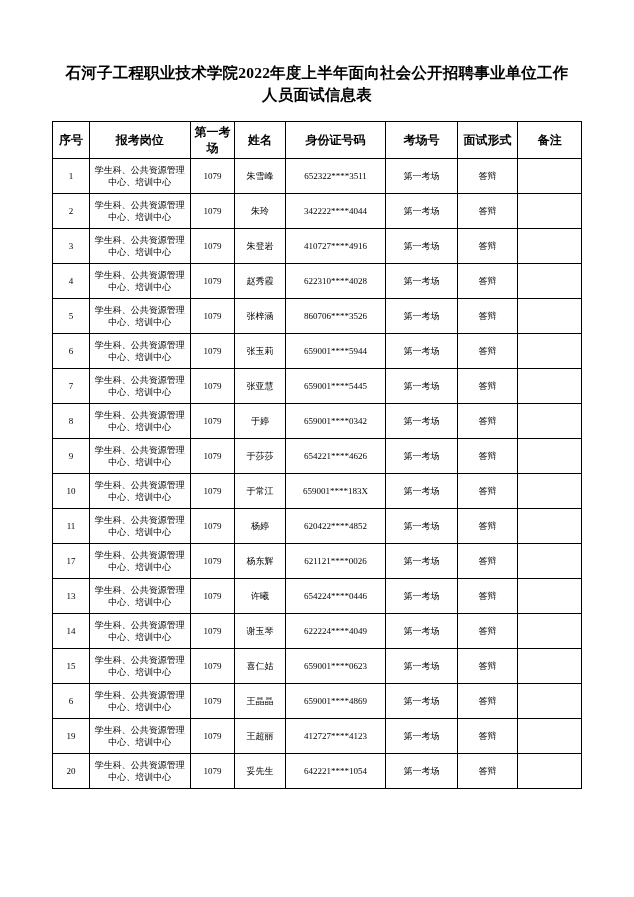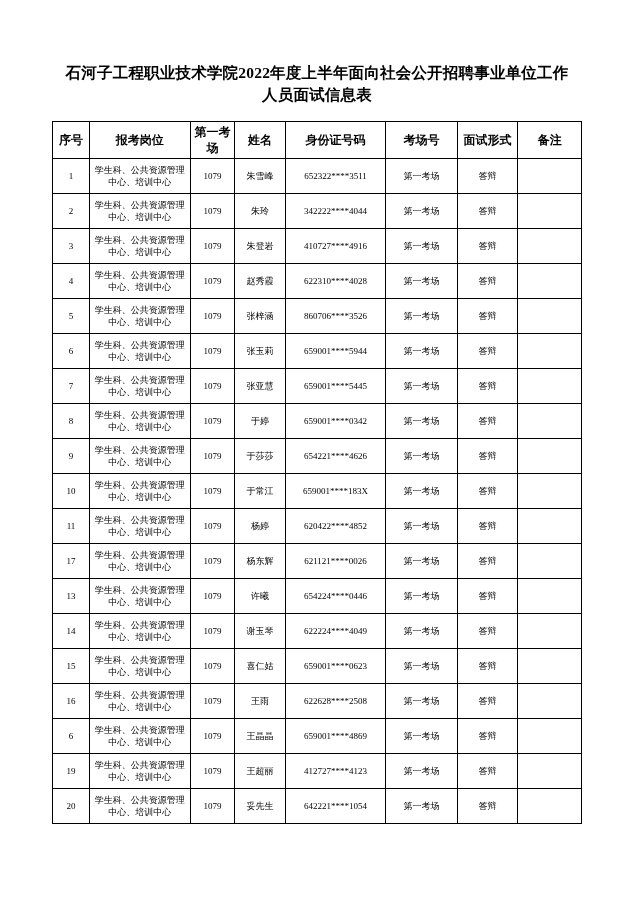--- a/index.html
+++ b/index.html
@@ -247,30 +247,20 @@
         <td class="col-idx">15</td>
         <td class="col-post">学生科、公共资源管理中心、培训中心</td>
         <td class="col-code">1079</td>
         <td class="col-name">喜仁姑</td>
         <td class="col-id">659001****0623</td>
         <td class="col-room">第一考场</td>
         <td class="col-form">答辩</td>
         <td class="col-note"></td>
       </tr>
       <tr>
-        <td class="col-idx">16</td>
-        <td class="col-post">学生科、公共资源管理中心、培训中心</td>
-        <td class="col-code">1079</td>
-        <td class="col-name">王雨</td>
-        <td class="col-id">622628****2508</td>
-        <td class="col-room">第一考场</td>
-        <td class="col-form">答辩</td>
-        <td class="col-note"></td>
-      </tr>
-      <tr>
         <td class="col-idx">6</td>
         <td class="col-post">学生科、公共资源管理中心、培训中心</td>
         <td class="col-code">1079</td>
         <td class="col-name">王晶晶</td>
         <td class="col-id">659001****4869</td>
         <td class="col-room">第一考场</td>
         <td class="col-form">答辩</td>
         <td class="col-note"></td>
       </tr>
       <tr>

